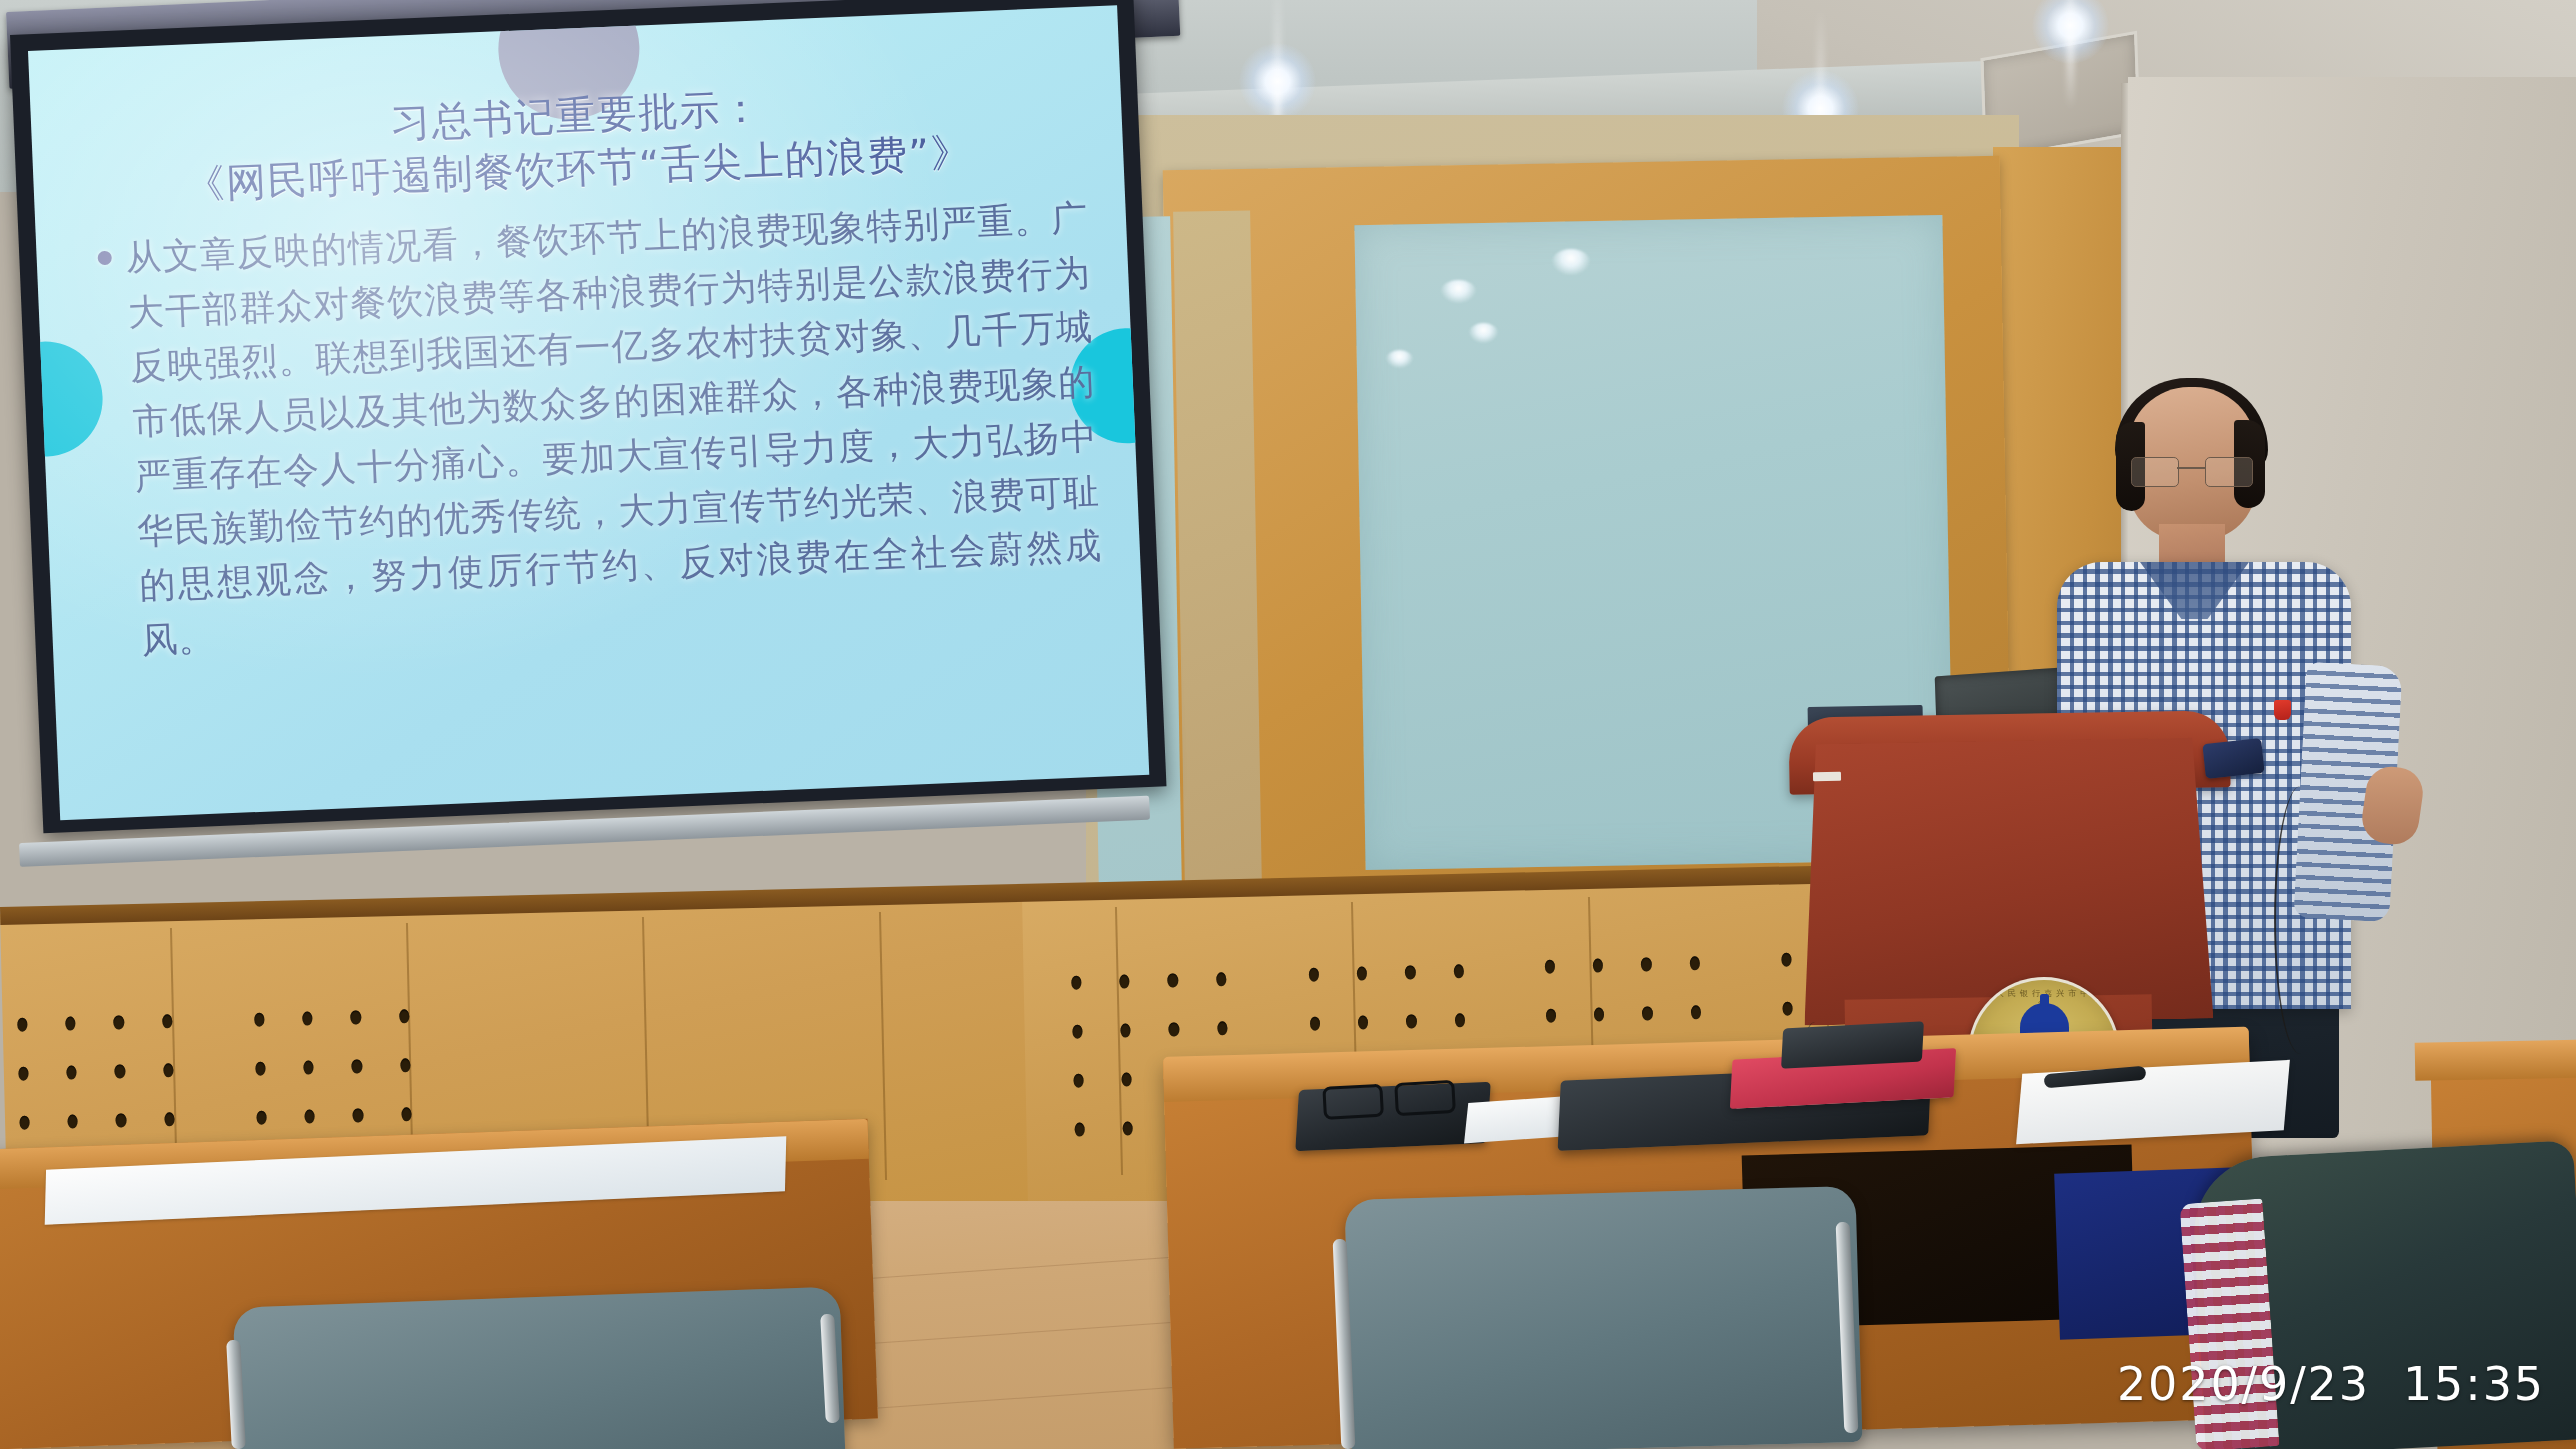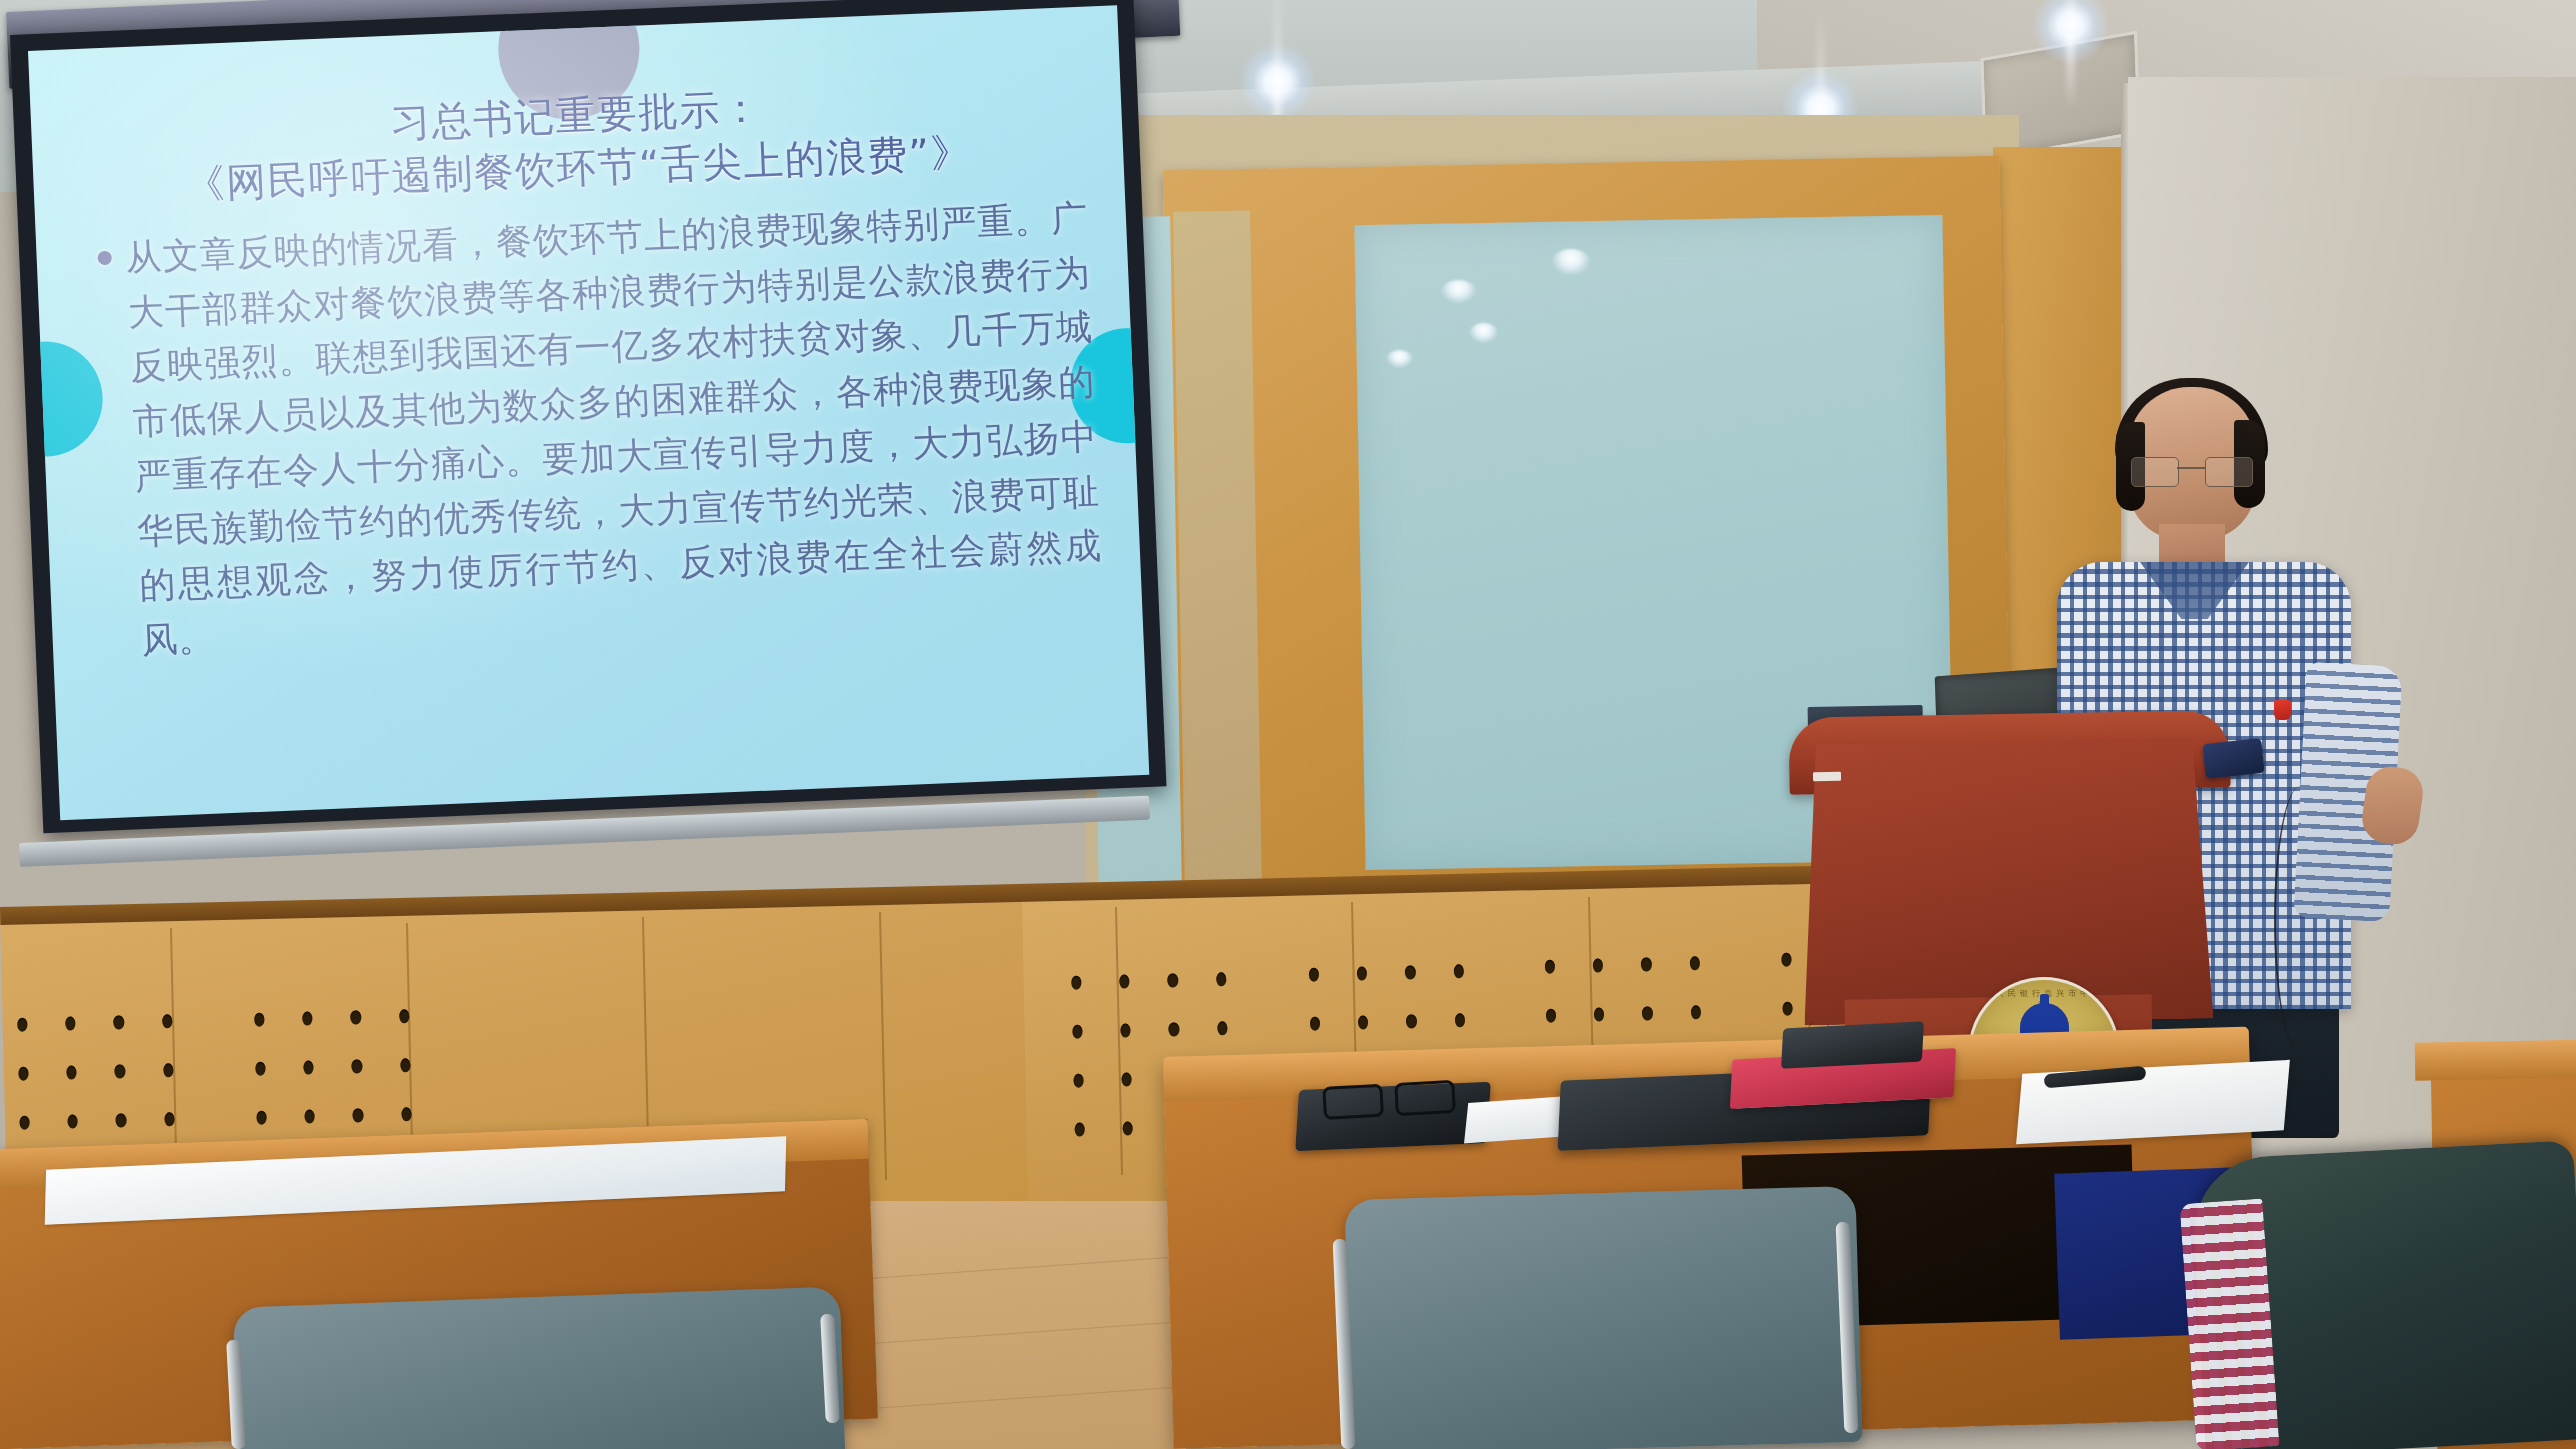--- a/index.html
+++ b/index.html
@@ -735,15 +735,16 @@
   <div class="paper-left"></div>
 
   <div class="chair" style="left:236px;top:1297px;width:607px;height:192px;transform:rotate(-2deg);"></div>
   <div class="chair-frame" style="left:229px;top:1340px;height:109px;transform:rotate(-3deg);"></div>
   <div class="chair-frame" style="left:823px;top:1314px;height:109px;transform:rotate(-3deg);"></div>
 
   <div class="chair" style="left:1348px;top:1193px;width:511px;height:256px;transform:rotate(-1.6deg);"></div>
   <div class="chair-frame" style="left:1337px;top:1239px;height:210px;transform:rotate(-2.4deg);"></div>
   <div class="chair-frame" style="left:1840px;top:1222px;height:211px;transform:rotate(-2.4deg);"></div>
 
+  <div class="timestamp">2020/9/23  15:35</div>
 
 </div>
 
 
 </body></html>

